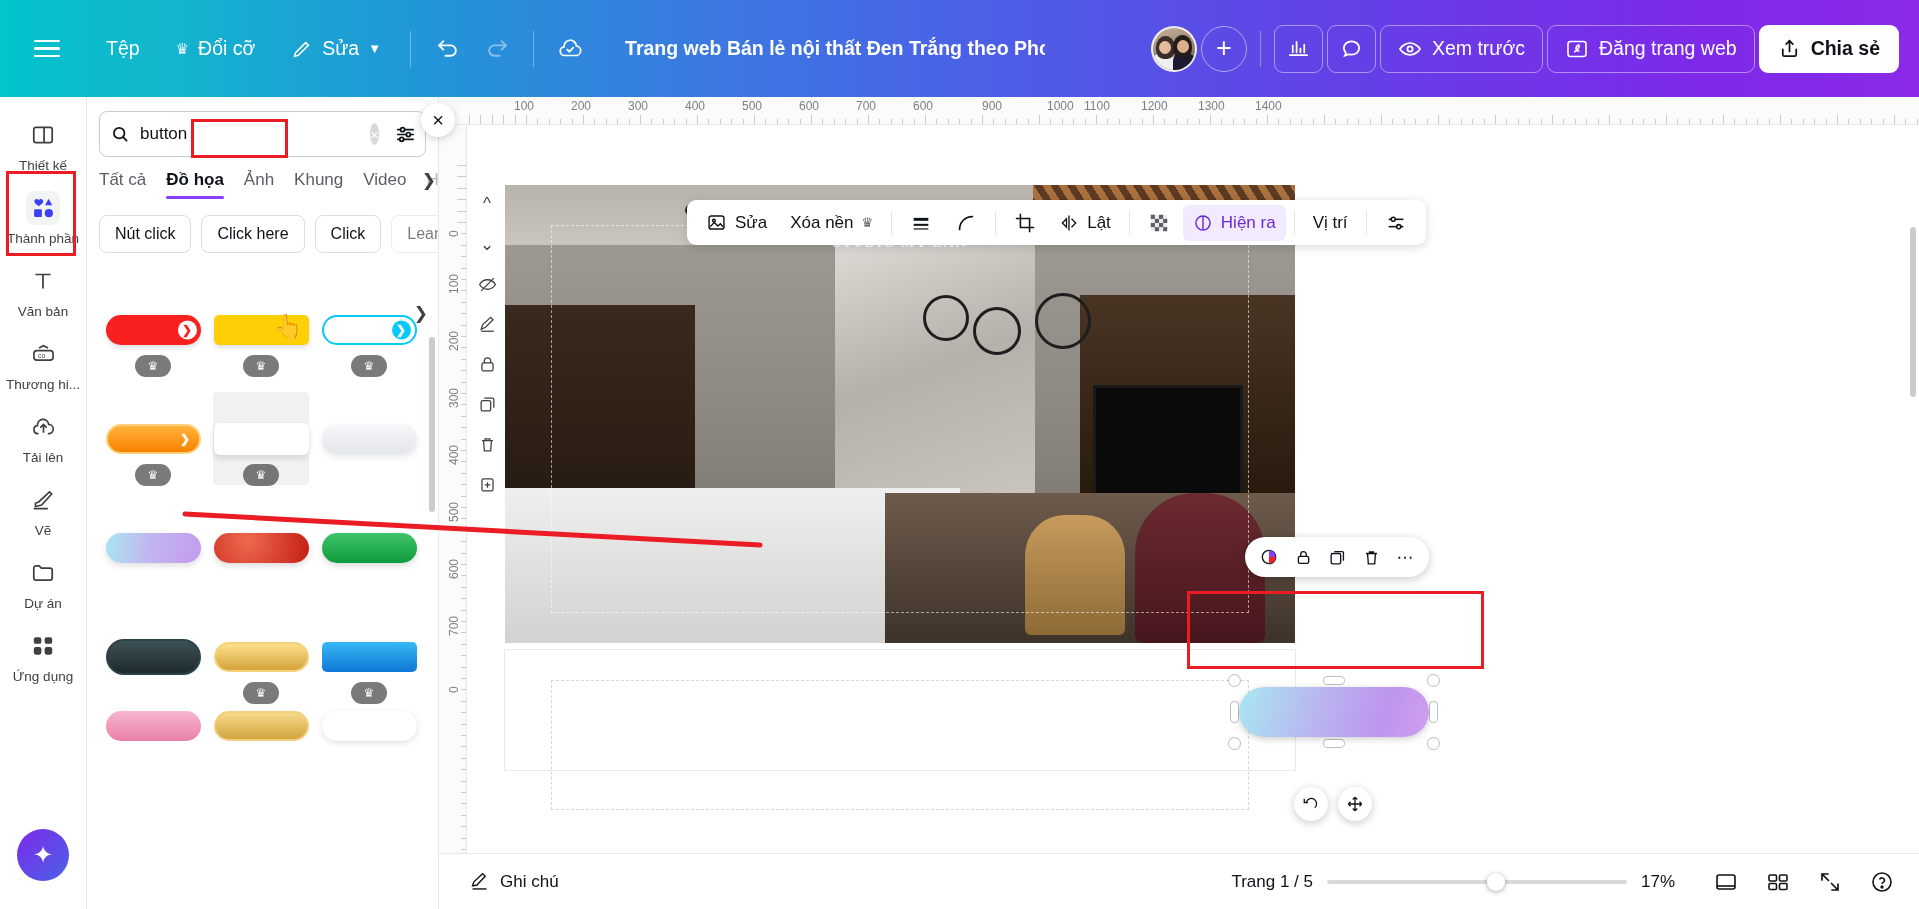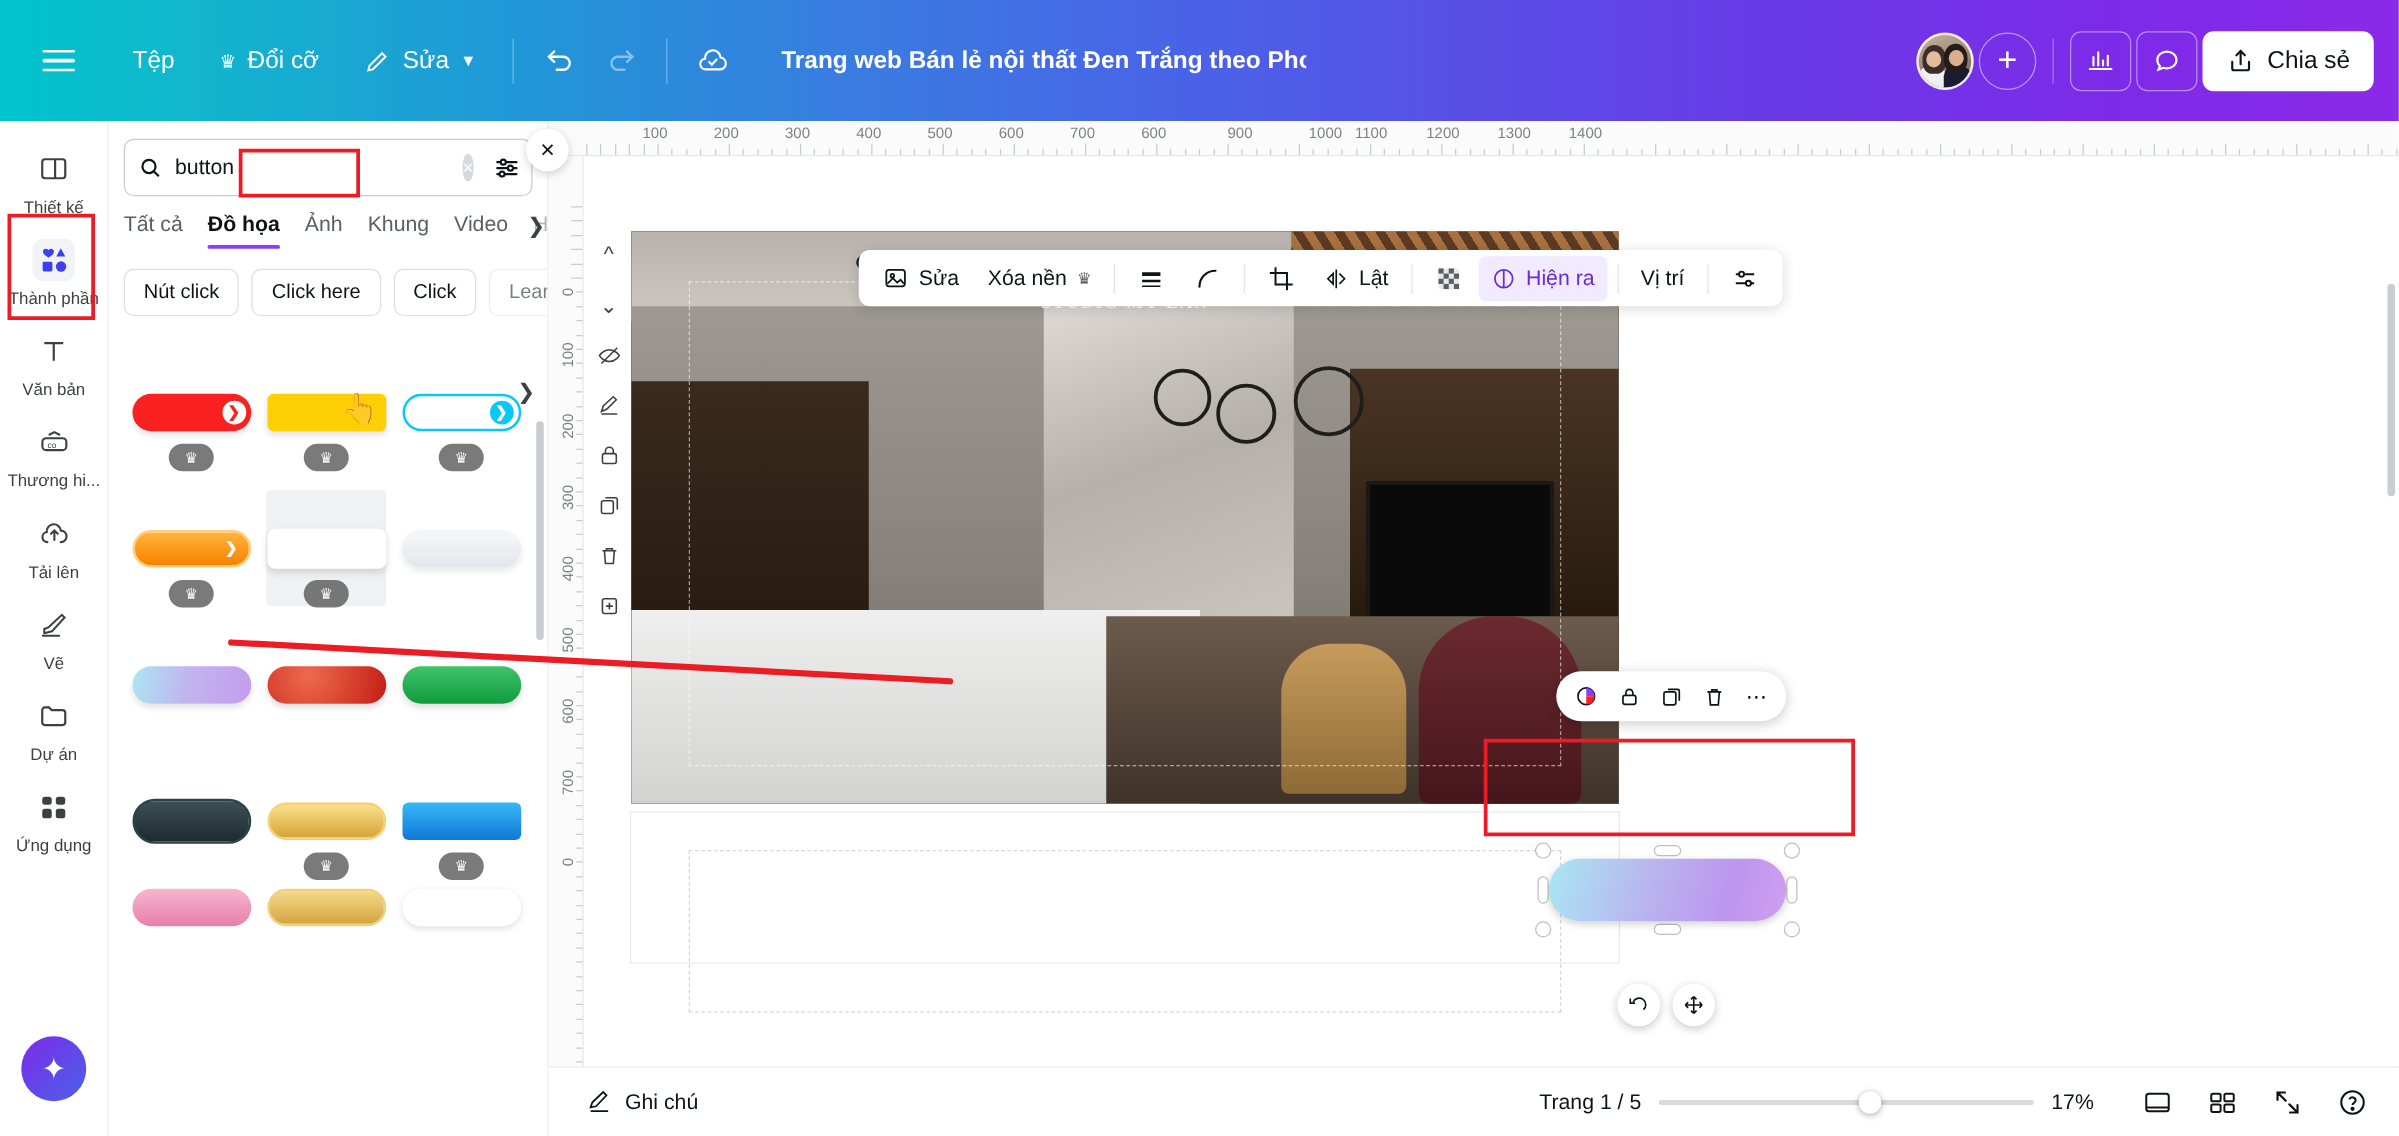--- a/index.html
+++ b/index.html
@@ -40,21 +40,21 @@
   .plusbtn { width: 46px; height: 46px; border-radius: 50%; border: 1.5px solid rgba(255,255,255,.5);
     color: #fff; display: flex; align-items: center; justify-content: center;
     font-size: 27px; margin-left: -8px; cursor: pointer; font-weight: 300; }
   .pillbtn { display: flex; align-items: center; gap: 10px; color: #fff;
     border: 1.5px solid rgba(255,255,255,.45); border-radius: 9px;
     padding: 10px 17px; font-size: 19.5px; cursor: pointer; white-space: nowrap;
     height: 48px; }
   .pillbtn.sq { padding: 10px 12px; }
   .sharebtn { display: flex; align-items: center; gap: 10px; background: #fff;
     color: #0e1318; border-radius: 9px; padding: 11px 19px; font-size: 19.5px;
-    font-weight: 400; cursor: pointer; white-space: nowrap; height: 48px; }
+    font-weight: 700; cursor: pointer; white-space: nowrap; height: 48px; }
 
   
   .rail { position: absolute; top: 97px; left: 0; width: 87px; height: 812px;
     background: #fff; border-right: 1px solid #e8e9eb; padding-top: 12px; }
   .rail-item { display: flex; flex-direction: column; align-items: center;
     gap: 6px; padding: 9px 2px; cursor: pointer; color: #3d3f43; }
   .rail-ico { width: 34px; height: 34px; display: flex; align-items: center;
     justify-content: center; }
   .rail-lbl { font-size: 13.5px; color: #3d3f43; max-width: 83px; overflow: hidden;
     text-overflow: ellipsis; white-space: nowrap; text-align: center; }
@@ -297,20 +297,38 @@
         <path d="M6 16V9M10 16V5M14 16v-4M18 16v-8M3 19h18"></path>
         </svg>
     </span>
   </div>
   <div class="pillbtn sq">
     <span>
       <svg width="23" height="23" viewBox="0 0 24 24" fill="none" stroke="#fff" stroke-width="1.8">
         <path d="M20 11.5c0 4-3.6 7-8 7-1 0-2-.2-2.9-.5L5 19.5l1.2-3A6.8 6.8 0 014 11.5c0-4 3.6-7 8-7s8 3 8 7z"></path>
         </svg>
     </span>
+  </div>
+  <div class="pillbtn">
+    <span>
+      <svg width="24" height="24" viewBox="0 0 24 24" fill="none" stroke="#fff" stroke-width="1.7">
+        <path d="M2 12s3.6-6 10-6 10 6 10 6-3.6 6-10 6-10-6-10-6z"></path>
+          <circle cx="12" cy="12" r="2.6"></circle>
+        </svg>
+    </span>
+    <span>Xem trước</span>
+  </div>
+  <div class="pillbtn">
+    <span>
+      <svg width="24" height="24" viewBox="0 0 24 24" fill="none" stroke="#fff" stroke-width="1.6">
+        <rect x="3" y="4.5" width="18" height="15" rx="2.5"></rect>
+        <path d="M9 15c3-1 6-4.5 5-7-2 .5-3 2-3 3.5 0 2 1.7 3 3.4 2.2"></path>
+        </svg>
+    </span>
+    <span>Đăng trang web</span>
   </div>
   <div class="sharebtn">
     <span>
       <svg width="23" height="23" viewBox="0 0 24 24" fill="none" stroke="#0e1318" stroke-width="1.8" stroke-linecap="round">
         <path d="M12 15V4"></path>
           <path d="M8.5 7.5L12 4l3.5 3.5"></path>
         <path d="M5 13v5.5a1.5 1.5 0 001.5 1.5h11a1.5 1.5 0 001.5-1.5V13"></path>
         </svg>
     </span>
     <span>Chia sẻ</span>

